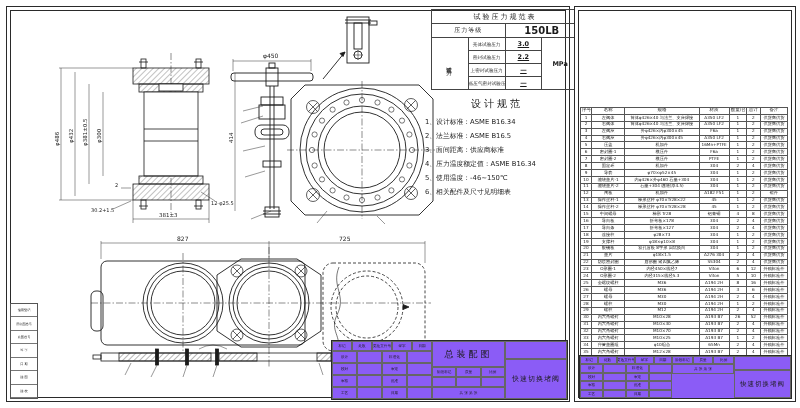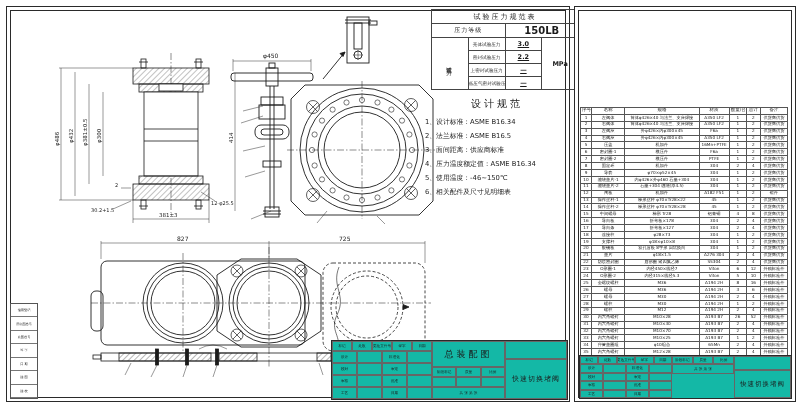--- a/index.html
+++ b/index.html
@@ -20,21 +20,21 @@
   
   .notes{position:absolute;}
   .notes .nt{font-size:10px;letter-spacing:3px;text-align:center;margin-bottom:4px;}
   .note-line{font-size:6.8px;line-height:14px;white-space:nowrap;}
   
   .parts{border-collapse:collapse;table-layout:fixed;width:208px;}
   .parts th,.parts td{border:0.5px solid #555;font-weight:normal;font-size:4.2px;
       line-height:1.1;height:5.9px;padding:0 1px;text-align:center;white-space:nowrap;overflow:hidden;}
   .parts th{font-size:4.5px;background:#fff;}
   
-  .tblock{position:absolute;border:1px solid #2a2a2a;display:flex;background:#14b8a6;}
+  .tblock{position:absolute;border:1px solid #2a2a2a;display:flex;background:#8b5cf6;}
   .tb-col{display:flex;flex-direction:column;}
   .tb-row{display:flex;flex:1;}
   .tb-cell{border:0.5px solid #666;display:flex;align-items:center;justify-content:center;
       font-size:3.6px;overflow:hidden;white-space:nowrap;flex:1;}
   .tb-big{font-size:9px;letter-spacing:3px;}
   .tb-prod{font-size:7px;letter-spacing:1px;}
   .edge-strip{position:absolute;display:flex;flex-direction:column;border:0.5px solid #555;background:#fff;}
   .edge-item{flex:1;border-bottom:0.5px solid #777;font-size:3.2px;display:flex;align-items:center;
       justify-content:center;overflow:hidden;white-space:nowrap;}
   svg{position:absolute;overflow:visible;}

